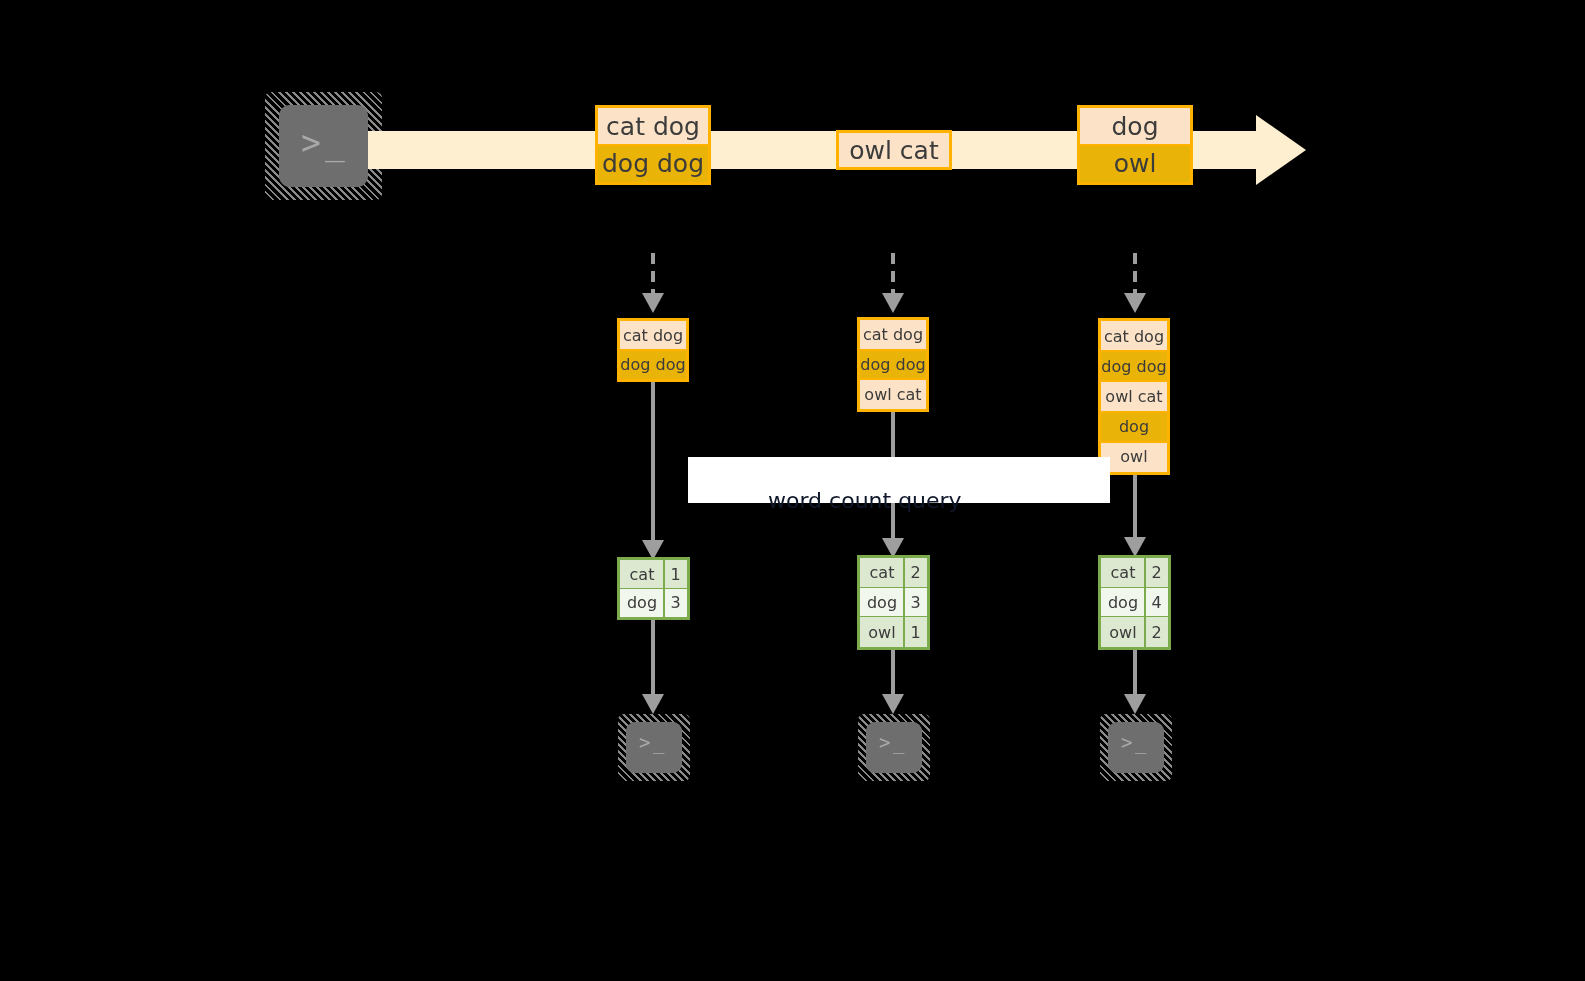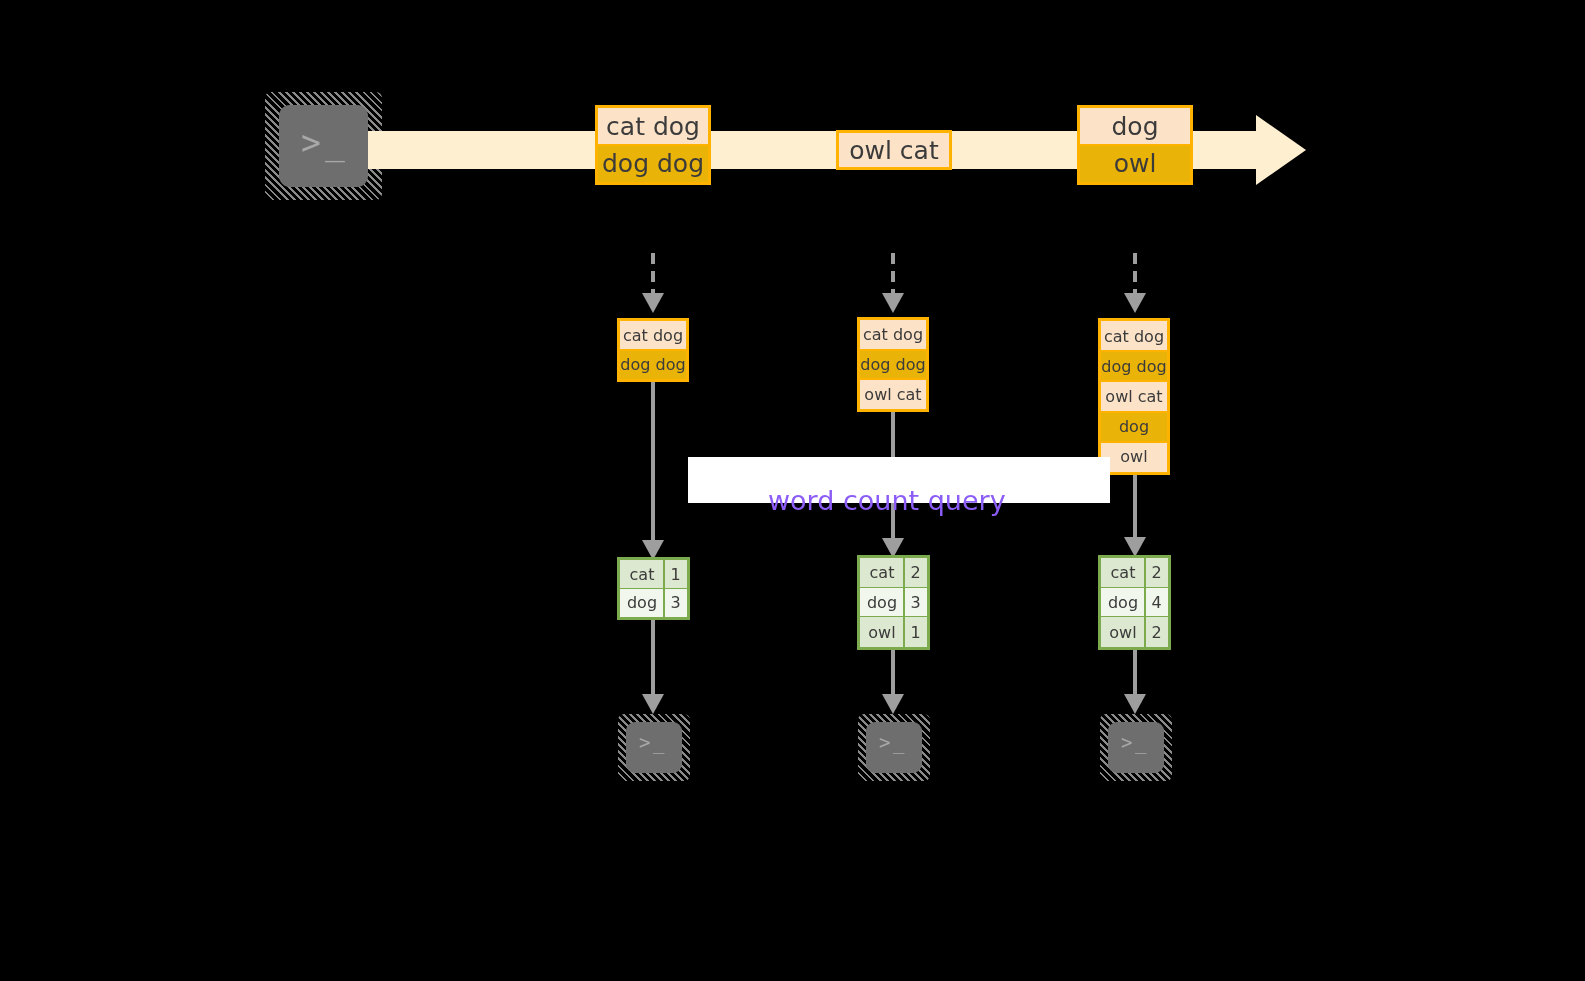--- a/index.html
+++ b/index.html
@@ -150,22 +150,22 @@
   }
 
   
   .qband {
     position: absolute;
     background: #FFFFFF;
     display: flex;
     align-items: center;
   }
   .qband-text {
-    font-size: 27px;
-    color: #8b5cf6;
+    font-size: 22px;
+    color: #0f172a;
     white-space: nowrap;
     margin-left: 80px;
     margin-top: 41px;
   }
 </style>
 </head>
 <body>
 
 <div id="canvas">
 

